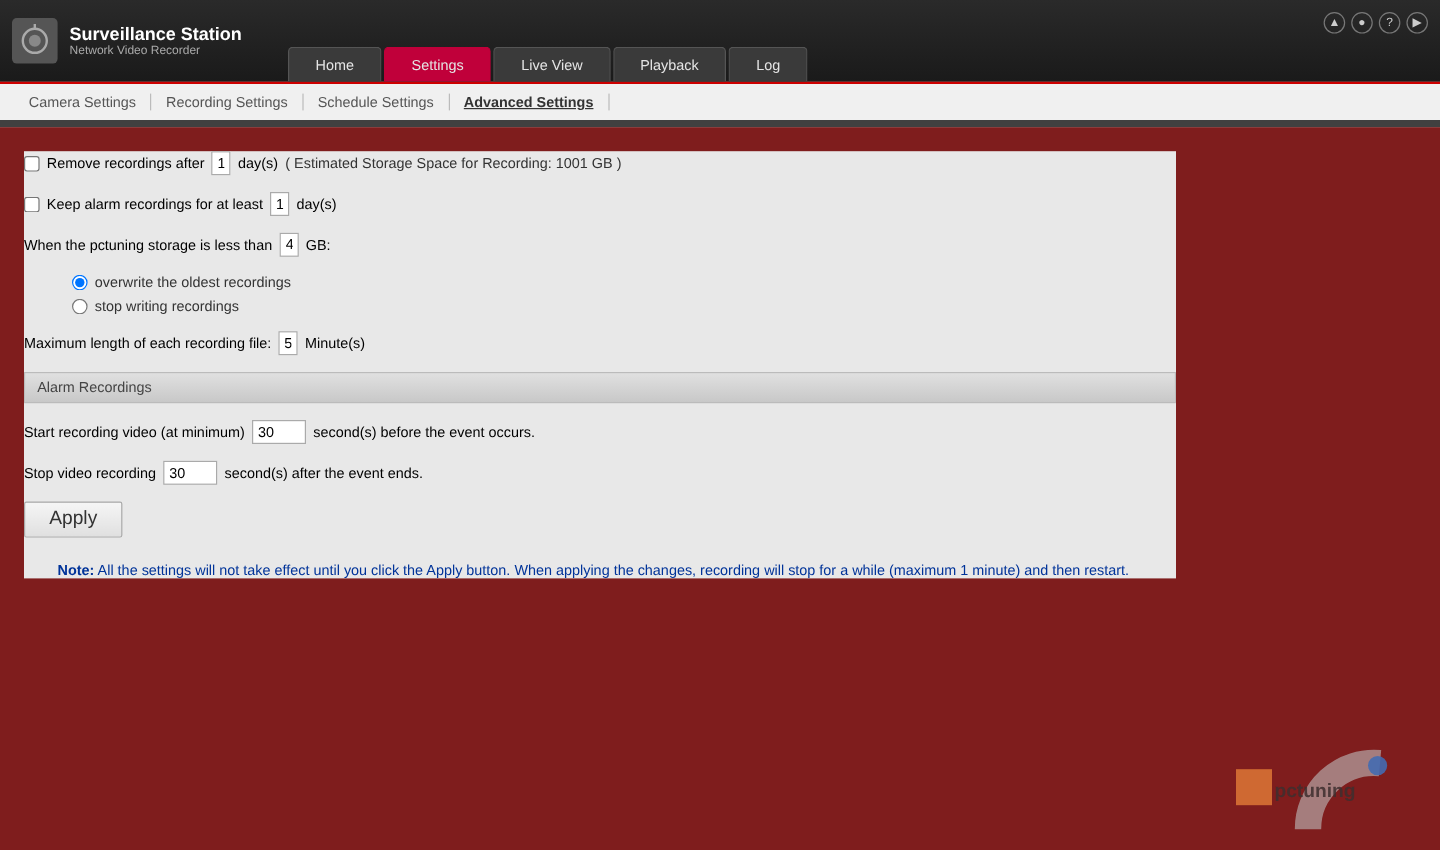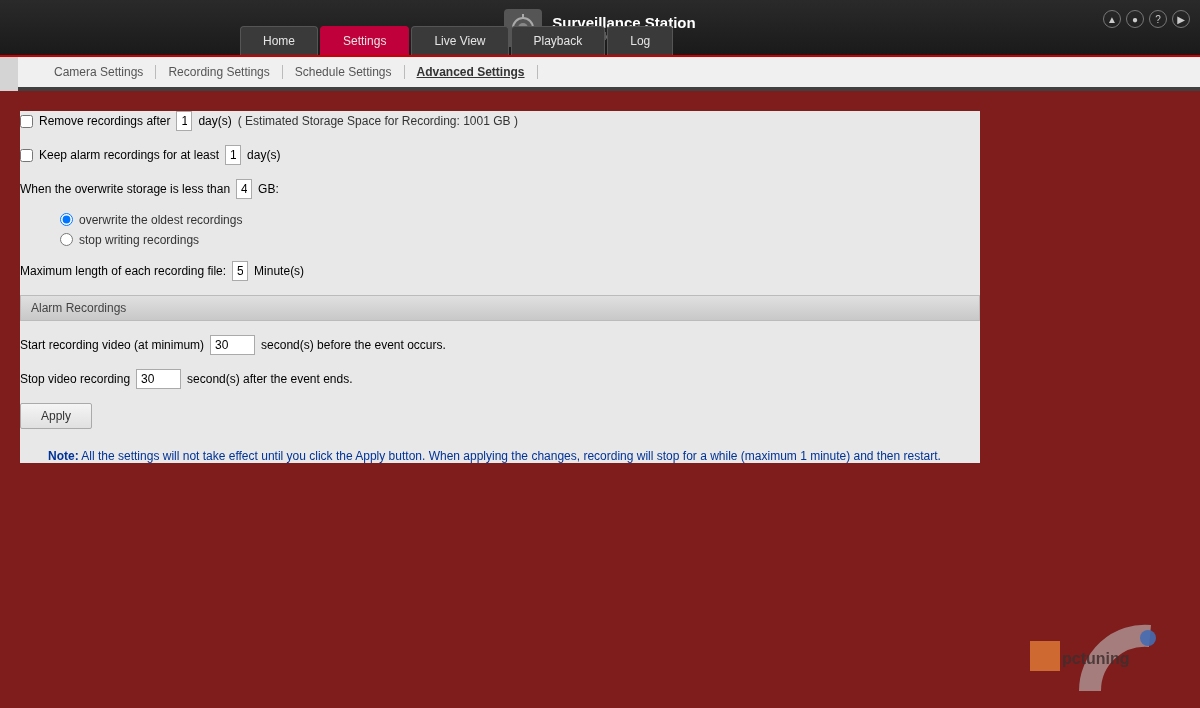--- a/index.html
+++ b/index.html
@@ -1,26 +1,25 @@
 <!DOCTYPE html>
 <html><head>
   <meta charset="utf-8">
   <style>
     * { margin: 0; padding: 0; box-sizing: border-box; }
     body { width: 1200px; height: 708px; font-family: Arial, sans-serif; font-size: 12px; background: #d4d4d4; overflow: hidden; }
 
     
     #header {
       background: linear-gradient(to bottom, #2a2a2a, #1a1a1a);
-      height: 55px;
+      height: 68px;
       display: flex;
       align-items: center;
       padding: 0 10px;
       position: relative;
-      justify-content: center;
     }
     #logo-area {
       display: flex;
       align-items: center;
       gap: 10px;
     }
     #logo-icon {
       width: 38px;
       height: 38px;
       background: #555;
@@ -76,26 +75,25 @@
       align-items: center;
       justify-content: center;
       color: #ccc;
       font-size: 10px;
       cursor: pointer;
     }
 
     
     #sub-nav {
       background: #f0f0f0;
-      border-bottom: 4px solid #404040;
-      padding: 8px 36px;
+      border-bottom: 6px solid #404040;
+      padding: 8px 24px;
       display: flex;
       gap: 0;
       align-items: center;
-      margin-left: 18px;
     }
     .sub-nav-item {
       color: #555;
       text-decoration: none;
       font-size: 12px;
       padding: 0 12px;
       cursor: pointer;
       border-right: 1px solid #bbb;
     }
     .sub-nav-item:first-child { padding-left: 0; }
@@ -131,21 +129,21 @@
 
     .small-input { width: 16px; }
     .medium-input { width: 45px; }
 
     .radio-group {
       margin-left: 40px;
       margin-bottom: 14px;
     }
     .radio-row {
       display: flex;
-      align-items: flex-start;
+      align-items: center;
       gap: 6px;
       margin-bottom: 6px;
       color: #333;
     }
     input[type="radio"] { cursor: pointer; }
 
     
     .section-header {
       background: linear-gradient(to bottom, #e0e0e0, #c8c8c8);
       border: 1px solid #bbb;
@@ -154,21 +152,21 @@
       color: #444;
       margin-bottom: 14px;
       font-weight: normal;
     }
 
     
     .apply-btn {
       background: linear-gradient(to bottom, #f5f5f5, #e0e0e0);
       border: 1px solid #aaa;
       padding: 5px 20px;
-      font-size: 12px;
+      font-size: 16px;
       cursor: pointer;
       border-radius: 2px;
       color: #333;
     }
 
     
     .note-section {
       margin-top: 20px;
       font-size: 12px;
       color: #333;
@@ -261,21 +259,21 @@
     </div>
 
     <div class="setting-row">
       <input type="checkbox" style="">
       <span>Keep alarm recordings for at least</span>
       <input type="text" class="small-input" value="10" style="">
       <span>day(s)</span>
     </div>
 
     <div class="setting-row">
-      <span>When the overwrite storage is less than</span>
+      <span>When the pctuning storage is less than</span>
       <input type="text" class="small-input" value="4" style="">
       <span>GB:</span>
     </div>
 
     <div class="radio-group">
       <div class="radio-row">
         <input type="radio" name="storage-action" checked="" style="">
         <span>overwrite the oldest recordings</span>
       </div>
       <div class="radio-row">

